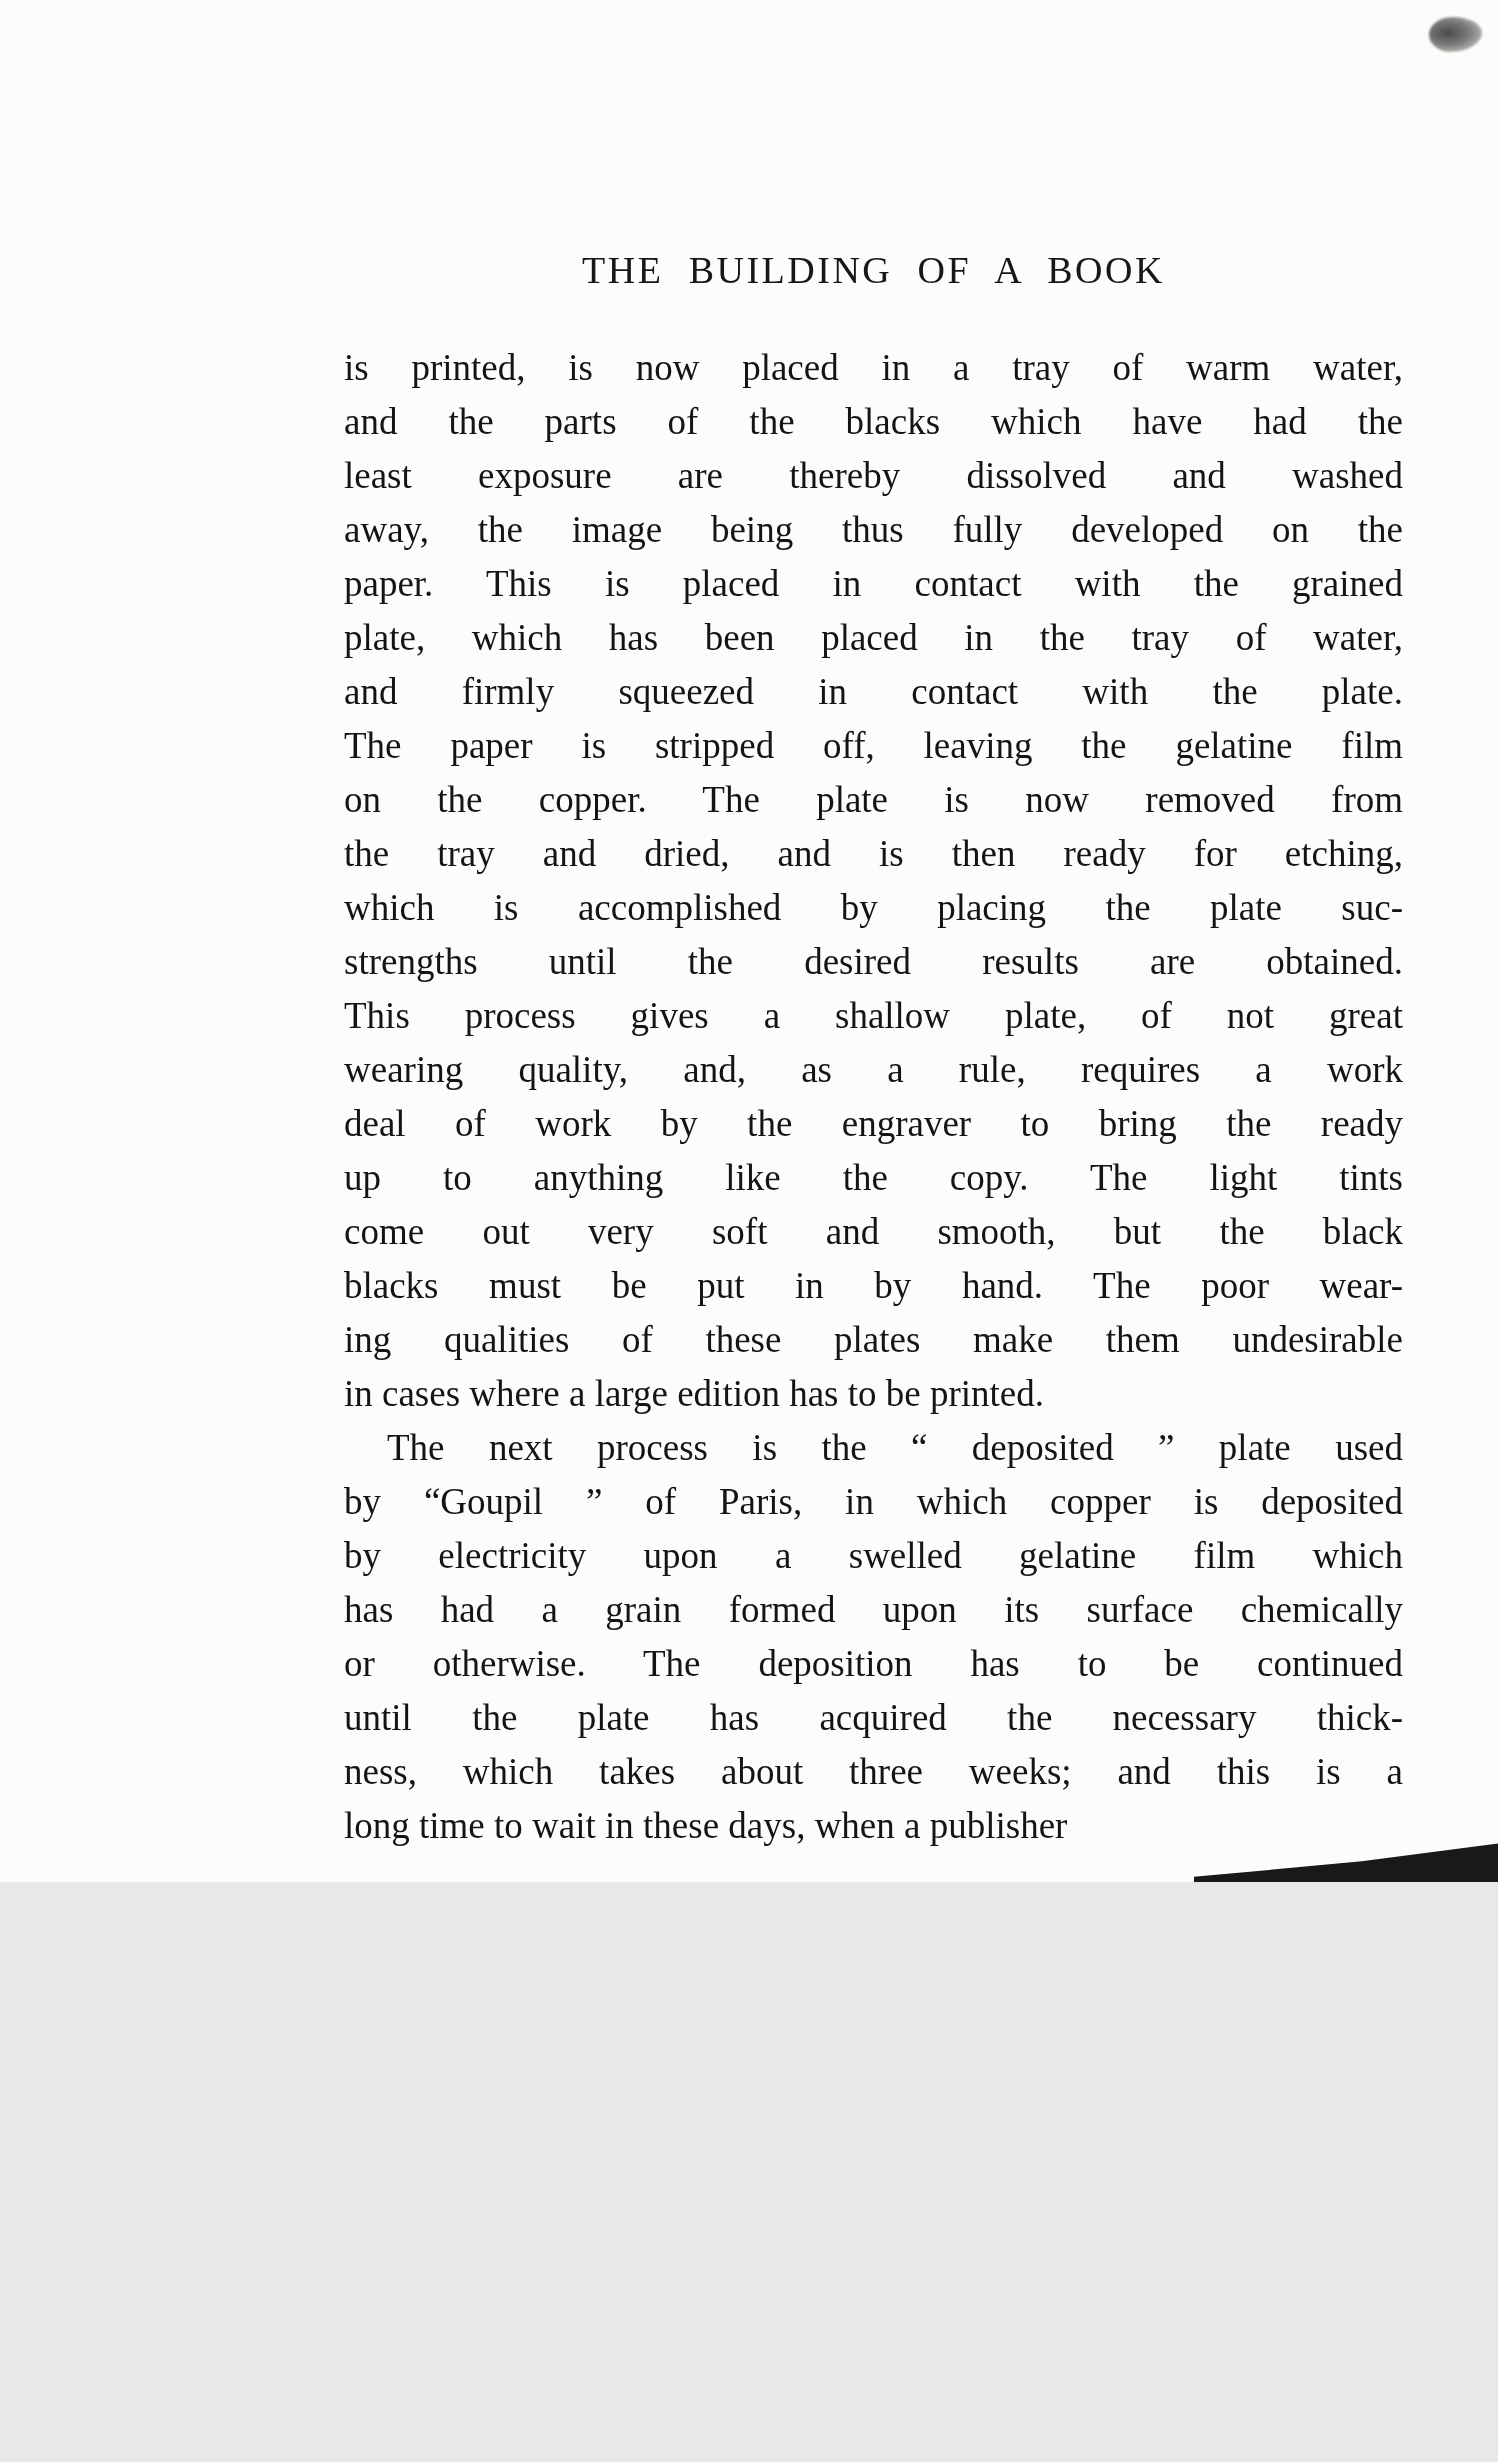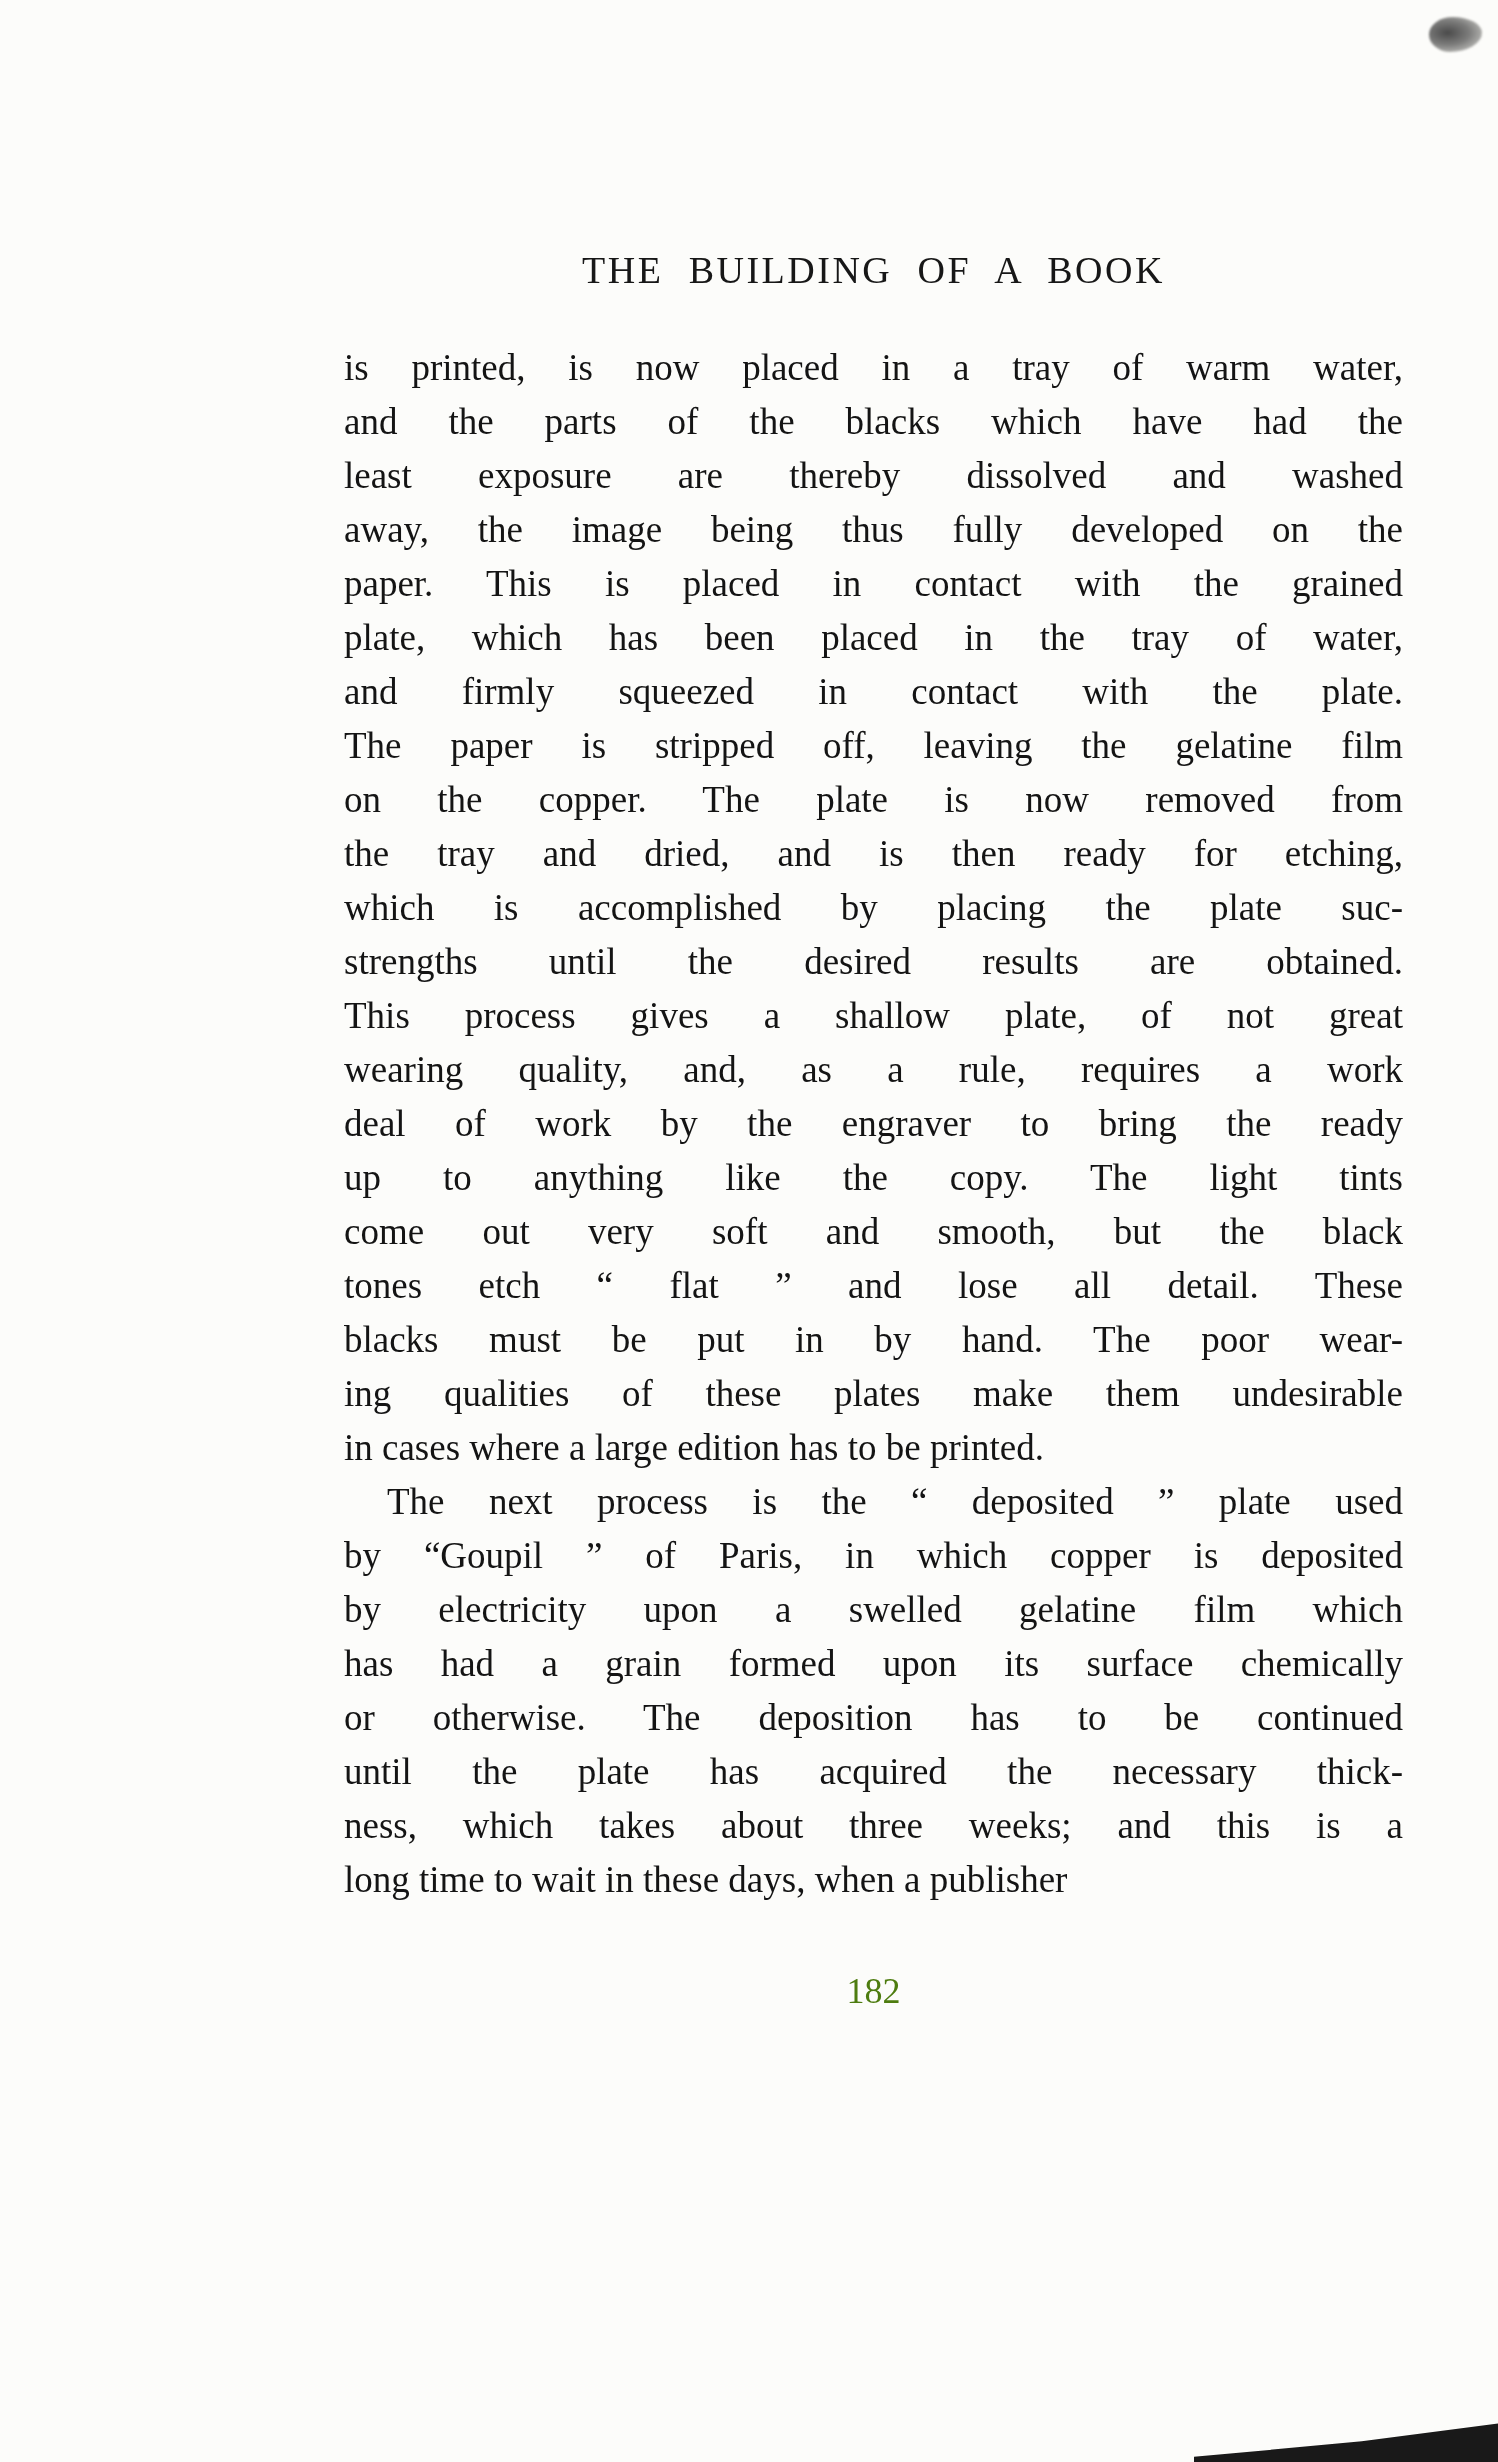--- a/index.html
+++ b/index.html
@@ -3,21 +3,21 @@
 <meta charset="utf-8">
 <style>
   html, body {
     margin: 0;
     padding: 0;
     background: #e8e8e6;
   }
   .page {
     position: relative;
     width: 1498px;
-    height: 2462px;
+    height: 1882px;
     background: #fcfcfa;
     overflow: hidden;
     font-family: "Liberation Serif", serif;
     color: #141414;
   }
   .running-header {
     position: absolute;
     top: 248px;
     left: 344px;
     width: 1059px;
@@ -94,21 +94,20 @@
       <div class="line">The paper is stripped off, leaving the gelatine film</div>
       <div class="line">on the copper.  The plate is now removed from</div>
       <div class="line">the tray and dried, and is then ready for etching,</div>
       <div class="line">which is accomplished by placing the plate suc-</div>
       <div class="line">strengths until the desired results are obtained.</div>
       <div class="line">This process gives a shallow plate, of not great</div>
       <div class="line">wearing quality, and, as a rule, requires a work</div>
       <div class="line">deal of work by the engraver to bring the ready</div>
       <div class="line">up to anything like the copy.  The light tints</div>
       <div class="line">come out very soft and smooth, but the black</div>
-      <div class="line">tones etch “ flat ” and lose all detail.  These</div>
       <div class="line">blacks must be put in by hand.  The poor wear-</div>
       <div class="line">ing qualities of these plates make them undesirable</div>
       <div class="line para-last">in cases where a large edition has to be printed.</div>
       <div class="line indented">The next process is the “ deposited ” plate used</div>
       <div class="line">by “Goupil ” of Paris, in which copper is deposited</div>
       <div class="line">by electricity upon a swelled gelatine film which</div>
       <div class="line">has had a grain formed upon its surface chemically</div>
       <div class="line">or otherwise.  The deposition has to be continued</div>
       <div class="line">until the plate has acquired the necessary thick-</div>
       <div class="line">ness, which takes about three weeks; and this is a</div>

